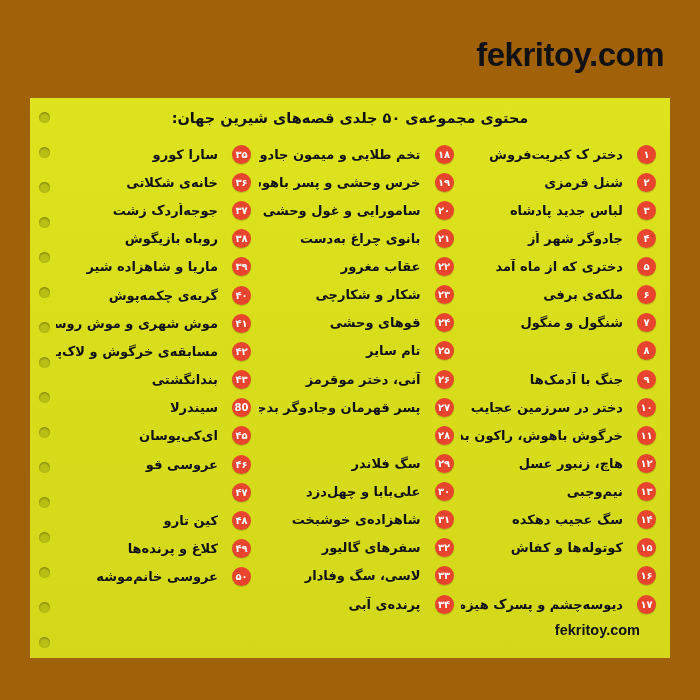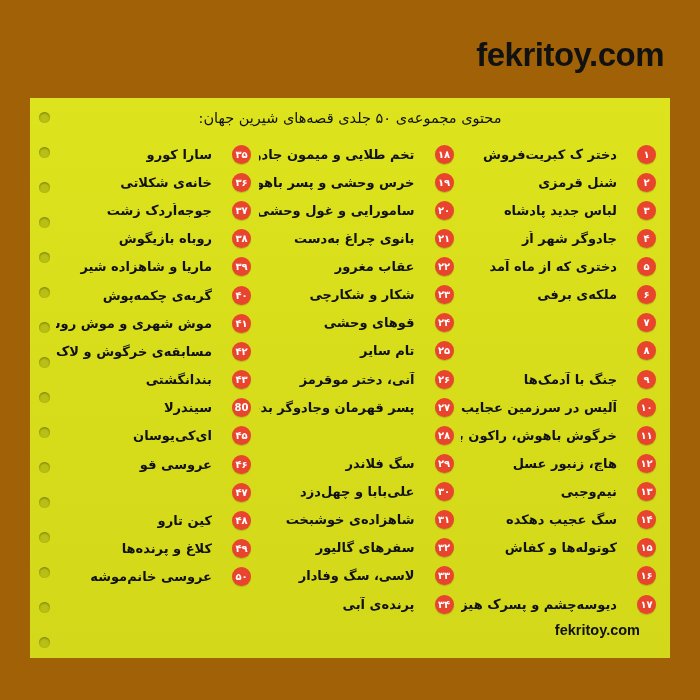--- a/index.html
+++ b/index.html
@@ -65,21 +65,21 @@
     box-shadow: inset 0 1px 2px rgba(0,0,0,0.35);
   }
 
   .title-line {
     position: absolute;
     top: 12px;
     right: 24px;
     left: 24px;
     text-align: center;
     font-size: 14.5px;
-    font-weight: normal;
+    font-weight: bold;
     color: #111111;
     direction: rtl;
   }
 
   .columns {
     position: absolute;
     top: 42px;
     right: 14px;
     left: 26px;
     bottom: 40px;
@@ -105,21 +105,21 @@
     flex: 0 0 auto;
     width: 19px;
     height: 19px;
     border-radius: 50%;
     background: #e8442e;
     color: #ffffff;
     font-size: 10px;
     font-weight: bold;
     line-height: 19px;
     text-align: center;
-    margin-left: 20px;
+    margin-left: 14px;
     box-shadow: 0 1px 1px rgba(0,0,0,0.18);
   }
   .txt {
     flex: 1 1 auto;
     font-size: 13px;
     font-weight: bold;
     color: #111111;
     white-space: nowrap;
     overflow: hidden;
     text-overflow: clip;
@@ -191,31 +191,32 @@
           <div class="entry">
             <span class="num">۵</span>
             <span class="txt">دختری که از ماه آمد</span>
           </div>
           <div class="entry">
             <span class="num">۶</span>
             <span class="txt">ملکه‌ی برفی</span>
           </div>
           <div class="entry">
             <span class="num">۷</span>
+            <span class="txt">شنگول و منگول</span>
           </div>
           <div class="entry">
             <span class="num">۸</span>
           </div>
           <div class="entry">
             <span class="num">۹</span>
             <span class="txt">جنگ با آدمک‌ها</span>
           </div>
           <div class="entry">
             <span class="num">۱۰</span>
-            <span class="txt">آلیس در سرزمین عجایب</span>
+            <span class="txt">دختر در سرزمین عجایب</span>
           </div>
           <div class="entry">
             <span class="num">۱۱</span>
             <span class="txt">خرگوش باهوش، راکون بدجنس</span>
           </div>
           <div class="entry">
             <span class="num">۱۲</span>
             <span class="txt">هاچ، زنبور عسل</span>
           </div>
           <div class="entry">

